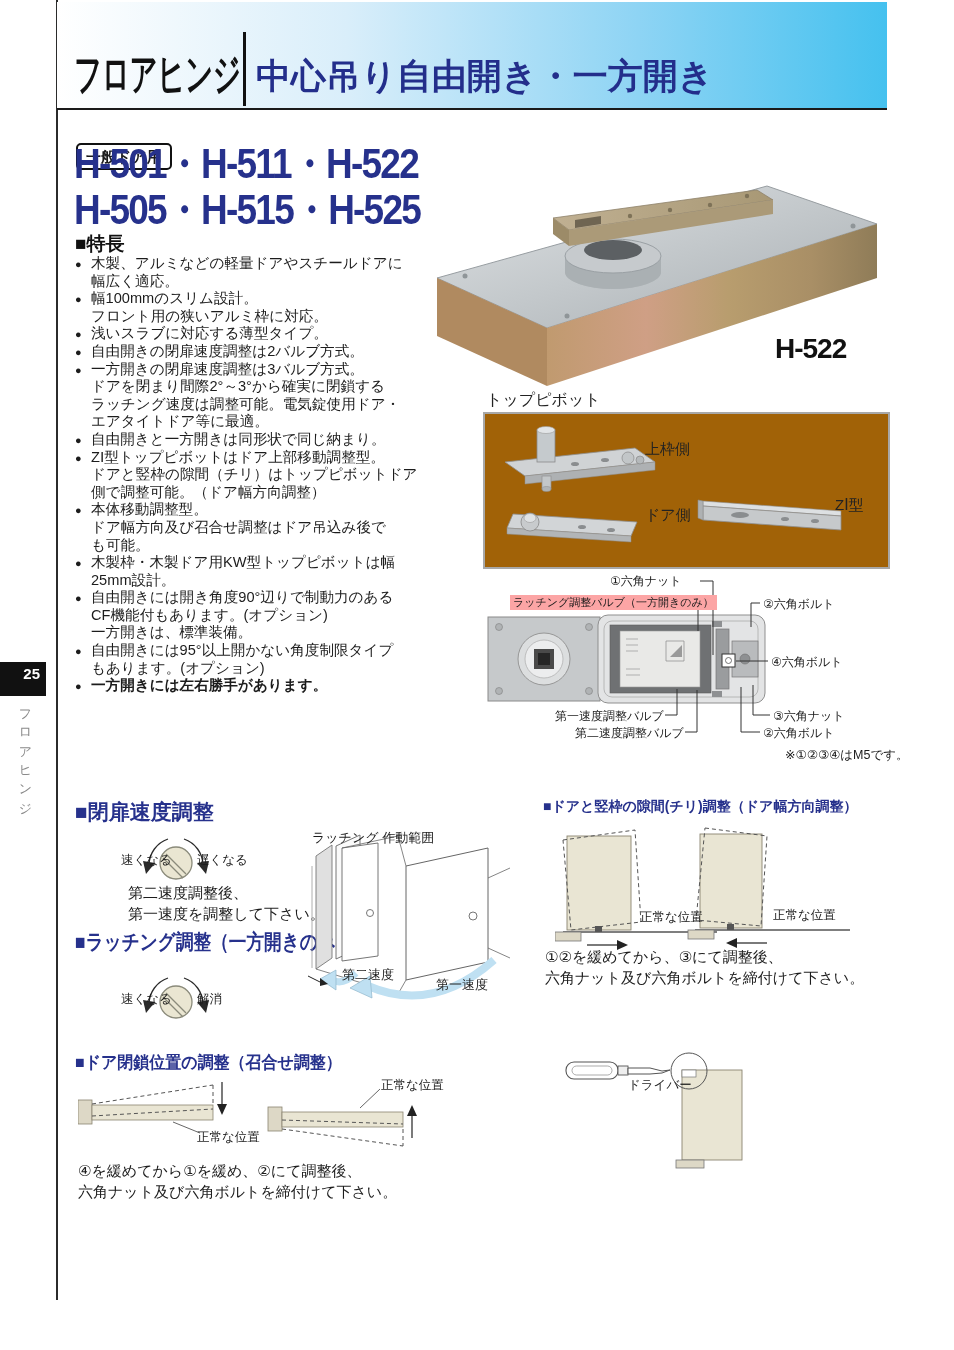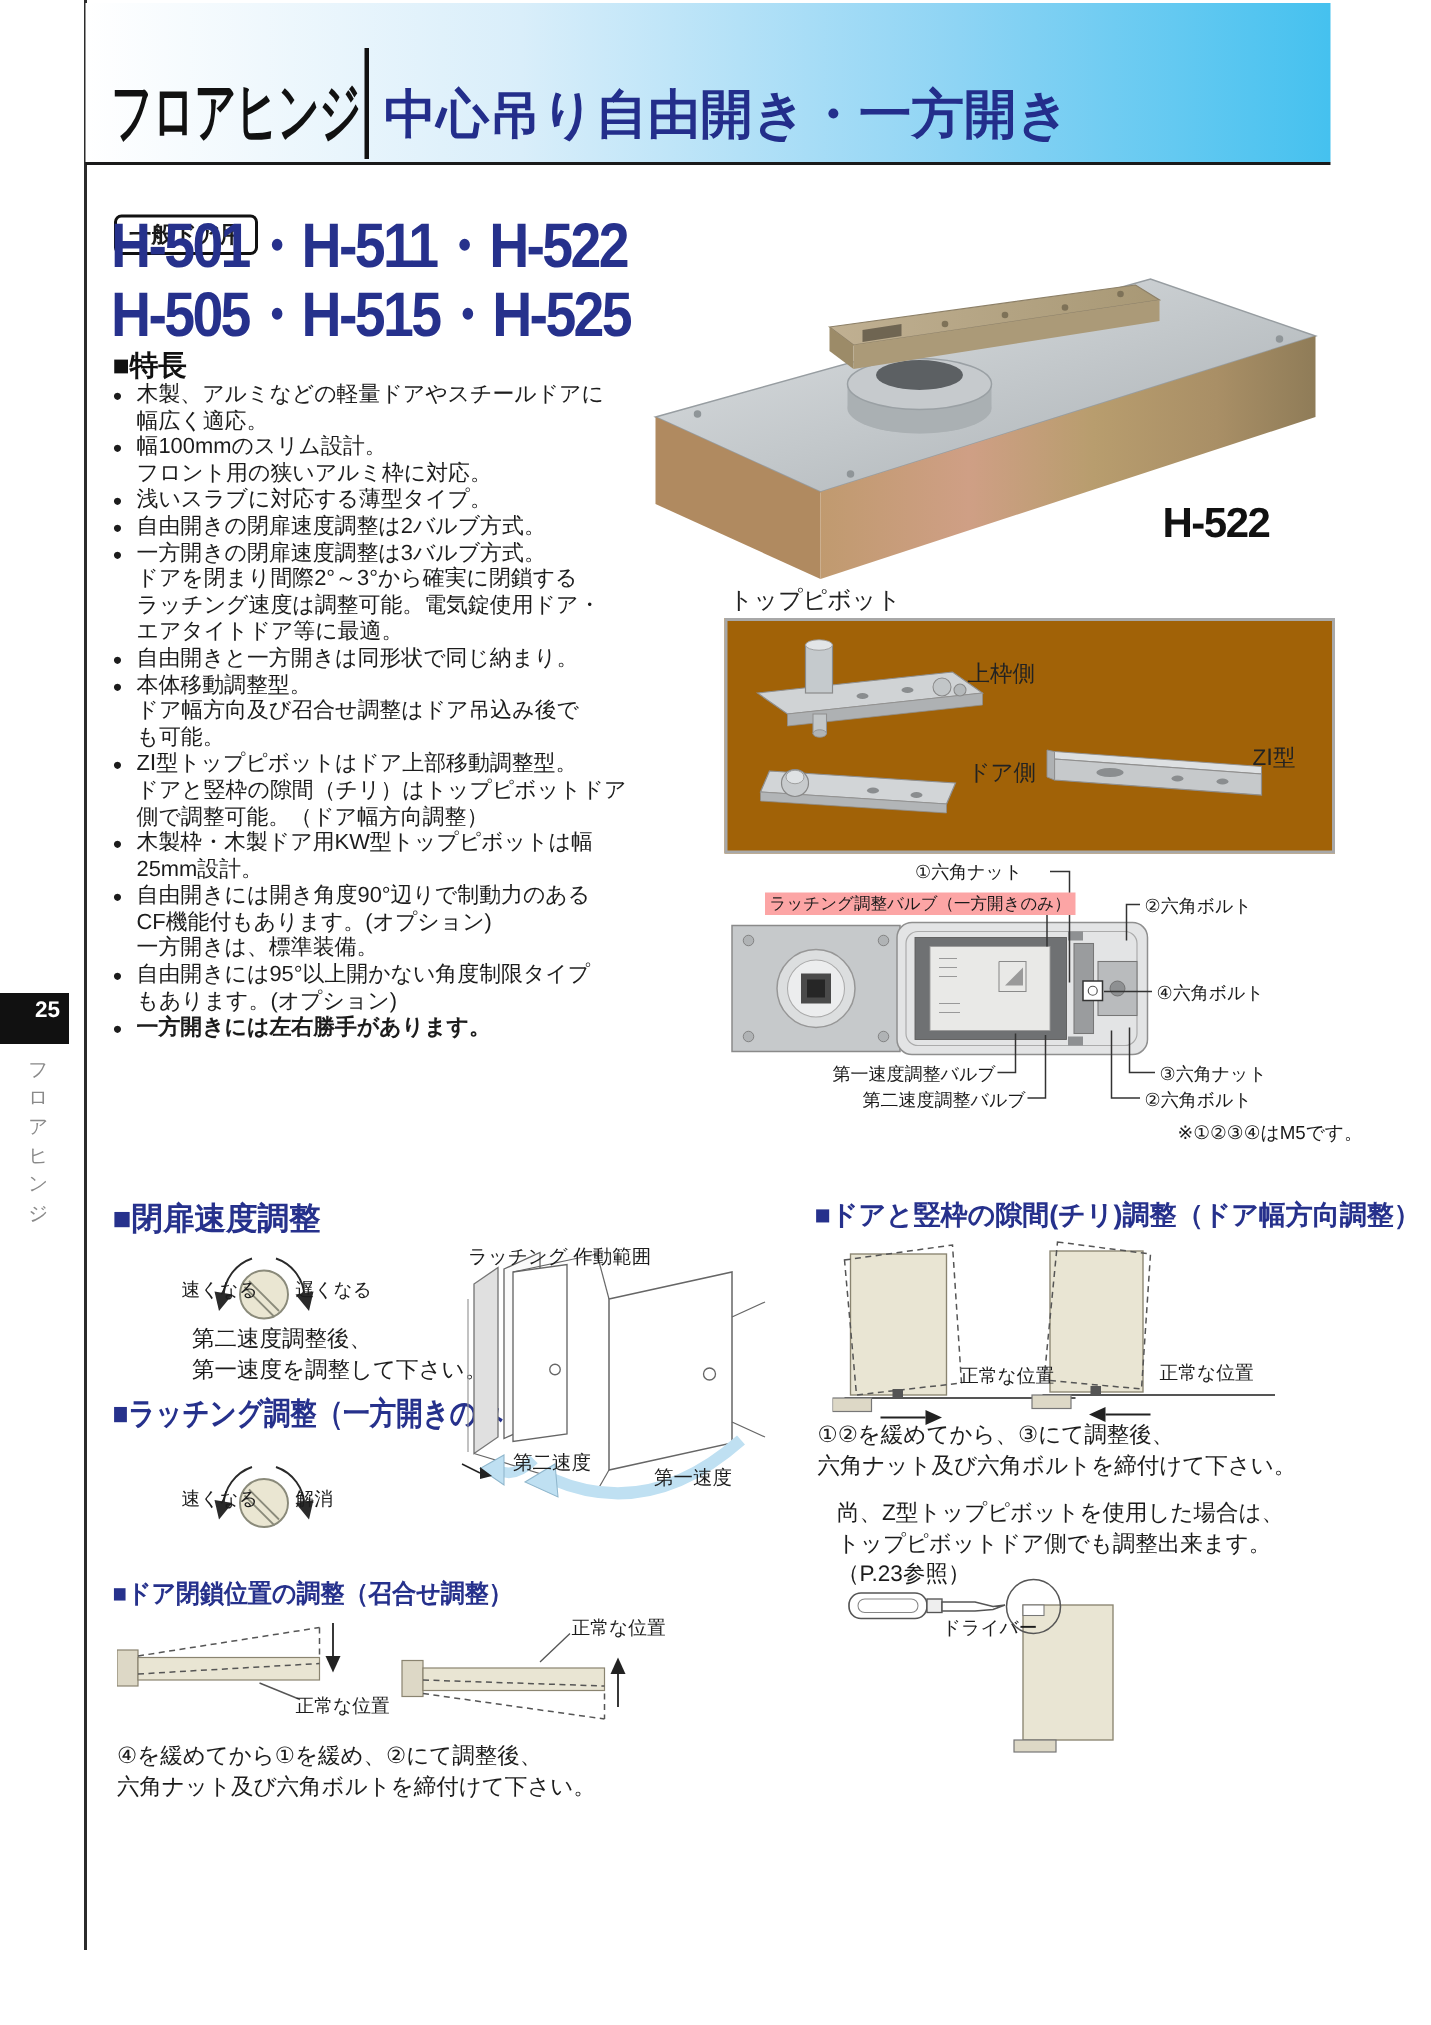--- a/index.html
+++ b/index.html
@@ -39,21 +39,21 @@
   .tp-lbl{position:absolute;font-size:15px;color:#222;}
   
   .dg-lbl{position:absolute;font-size:12px;color:#1a1a1a;white-space:nowrap;}
   .dg-lbl.right{}
   .dg-gray{background:#fca5a5;padding:0 3px;font-size:11px;}
   .dg-note{position:absolute;font-size:12.5px;color:#1a1a1a;white-space:nowrap;}
   
   .sec-h{font-size:21px;font-weight:bold;color:#26318c;white-space:nowrap;}
   .sec-h.cond{transform:scaleX(0.84);transform-origin:0 0;}
   .sec-h.small{font-size:17px;transform:scaleX(0.94);transform-origin:0 0;}
-  .sec-h.xsmall{font-size:18px;}
+  .sec-h.xsmall{font-size:14px;}
   .body-txt{font-size:15px;line-height:20.5px;color:#1c1c1c;}
   .ill-lbl{position:absolute;font-size:12.5px;color:#1c1c1c;white-space:nowrap;}
   svg{display:block;}
 </style>
 </head>
 <body>
 
 <div class="page">
 
   <div class="abs vrule"></div>
@@ -77,26 +77,26 @@
 幅広く適応。</li>
     <li>幅100mmのスリム設計。
 フロント用の狭いアルミ枠に対応。</li>
     <li>浅いスラブに対応する薄型タイプ。</li>
     <li>自由開きの閉扉速度調整は2バルブ方式。</li>
     <li>一方開きの閉扉速度調整は3バルブ方式。
 ドアを閉まり間際2°～3°から確実に閉鎖する
 ラッチング速度は調整可能。電気錠使用ドア・
 エアタイトドア等に最適。</li>
     <li>自由開きと一方開きは同形状で同じ納まり。</li>
+    <li>ZⅠ型トップピボットはドア上部移動調整型。
+ドアと竪枠の隙間（チリ）はトップピボットドア
+側で調整可能。（ドア幅方向調整）</li>
     <li>本体移動調整型。
 ドア幅方向及び召合せ調整はドア吊込み後で
 も可能。</li>
-    <li>ZⅠ型トップピボットはドア上部移動調整型。
-ドアと竪枠の隙間（チリ）はトップピボットドア
-側で調整可能。（ドア幅方向調整）</li>
     <li>木製枠・木製ドア用KW型トップピボットは幅
 25mm設計。</li>
     <li>自由開きには開き角度90°辺りで制動力のある
 CF機能付もあります。(オプション)
 一方開きは、標準装備。</li>
     <li>自由開きには95°以上開かない角度制限タイプ
 もあります。(オプション)</li>
     <li class="bold">一方開きには左右勝手があります。</li>
   </ul>
 
@@ -332,23 +332,20 @@
     <line x1="140" y1="108" x2="295" y2="108" stroke="#555" stroke-width="1.4"></line>
     <rect x="133" y="108" width="26" height="9" fill="#ddd8c6" stroke="#777" stroke-width="0.8"></rect>
     <rect x="172" y="102" width="7" height="6" fill="#555"></rect>
     <line x1="212" y1="121" x2="182" y2="121" stroke="#222" stroke-width="1.2"></line>
     <polygon points="182,116 182,126 171,121" fill="#222"></polygon>
   </svg>
   <div class="abs ill-lbl" style="left:640px;top:909px">正常な位置</div>
   <div class="abs ill-lbl" style="left:773px;top:907px">正常な位置</div>
   <div class="abs body-txt pre" style="left:545px;top:947px">①②を緩めてから、③にて調整後、
 六角ナット及び六角ボルトを締付けて下さい。</div>
-  <div class="abs body-txt pre" style="left:558px;top:999px">尚、Z型トップピボットを使用した場合は、
-トップピボットドア側でも調整出来ます。
-（P.23参照）</div>
 
   <svg class="abs" style="left:558px;top:1048px" width="200" height="128" viewBox="0 0 200 128">
     <rect x="124" y="22" width="60" height="90" fill="#e9e5d3" stroke="#8a8470" stroke-width="0.9"></rect>
     <rect x="118" y="112" width="28" height="8" fill="#ddd8c6" stroke="#777" stroke-width="0.8"></rect>
     <rect x="124" y="22" width="14" height="7" fill="#fff" stroke="#777" stroke-width="0.7"></rect>
     <circle cx="131" cy="23" r="18" fill="none" stroke="#555" stroke-width="1"></circle>
     <rect x="8" y="14" width="52" height="17" rx="8" fill="#fff" stroke="#555" stroke-width="1.1"></rect>
     <rect x="14" y="18" width="40" height="9" rx="4.5" fill="none" stroke="#888" stroke-width="0.7"></rect>
     <rect x="60" y="18" width="10" height="9" fill="#eee" stroke="#555" stroke-width="0.9"></rect>
     <polygon points="70,20 92,20 104,23 112,22 104,25 92,26 70,26" fill="#fff" stroke="#555" stroke-width="1"></polygon>

